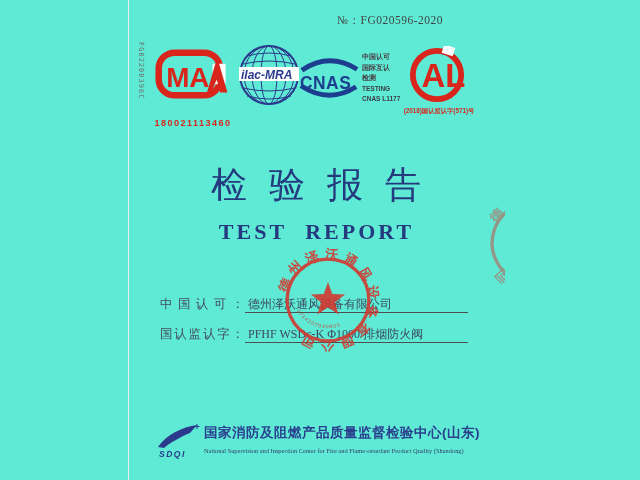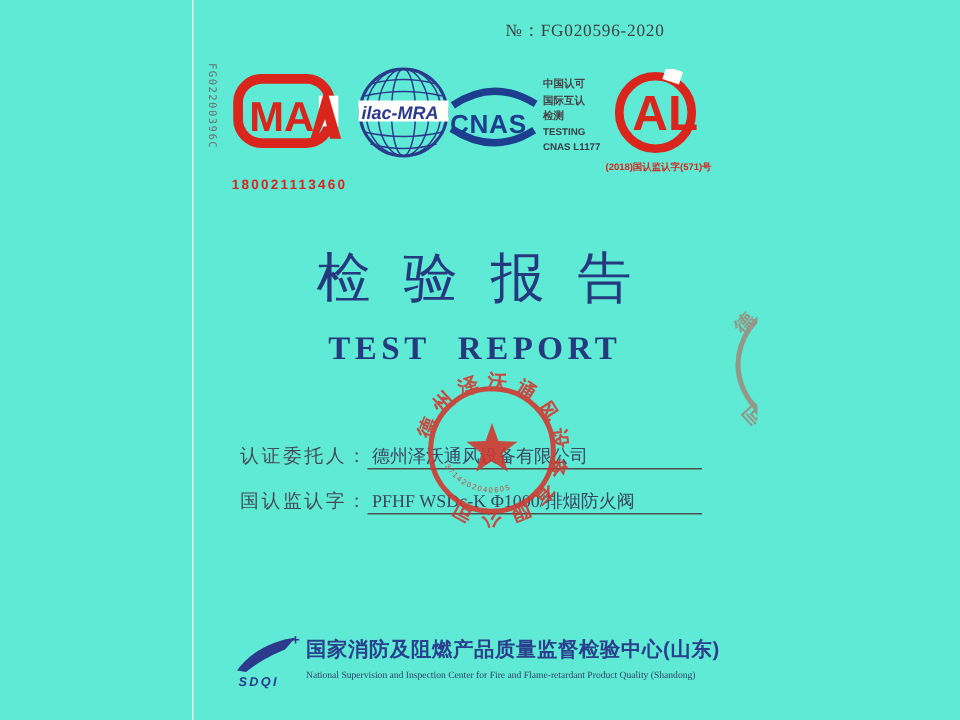--- a/index.html
+++ b/index.html
@@ -123,21 +123,21 @@
       <text font-size="12" font-weight="bold" fill="#d5352c" letter-spacing="4">
         <textPath href="#sealTextArc" startOffset="6">德州泽沃通风设备有限公司</textPath>
       </text>
     </svg>
   </div>
 
   <div class="title-zh">检 验 报 告</div>
   <div class="title-en">TEST REPORT</div>
 
   <div class="field" style="top:296px">
-    <span class="flabel">认证委托人：</span>
+    <span class="flabel">中国认可：</span>
     <span class="fvalue">德州泽沃通风设备有限公司</span>
     <span class="fline"></span>
   </div>
   <div class="field" style="top:326px">
     <span class="flabel">国认监认字：</span>
     <span class="fvalue">PFHF WSDc-K Φ1000/排烟防火阀</span>
     <span class="fline"></span>
   </div>
 
   <svg class="seal-main" viewBox="0 0 100 100">

